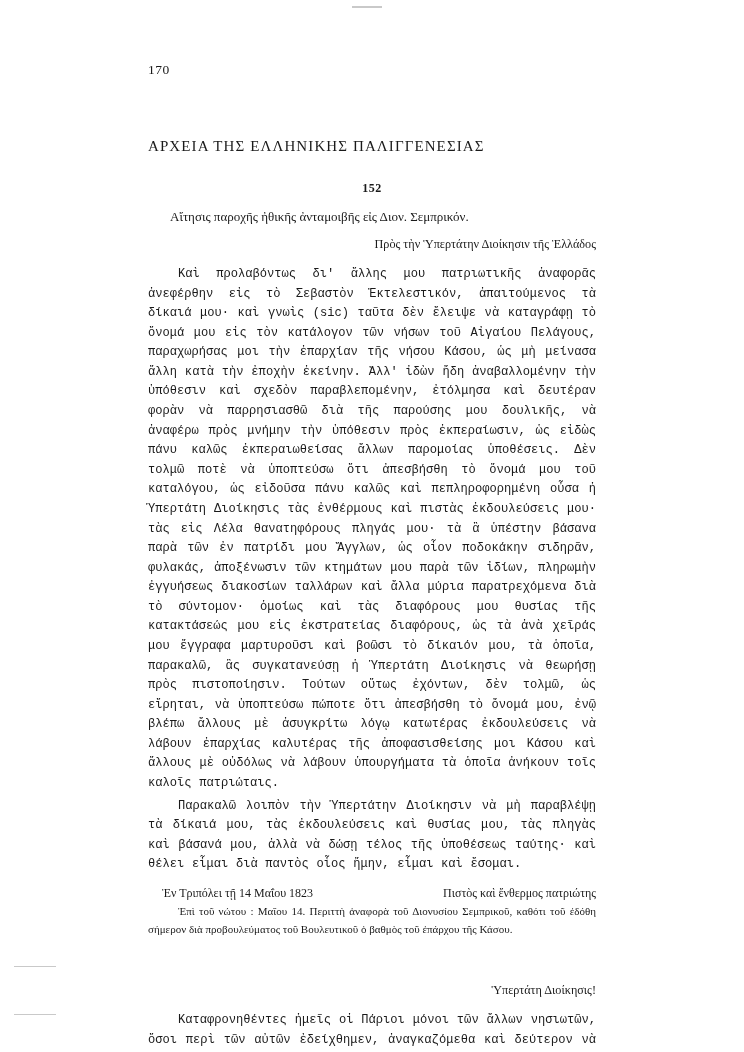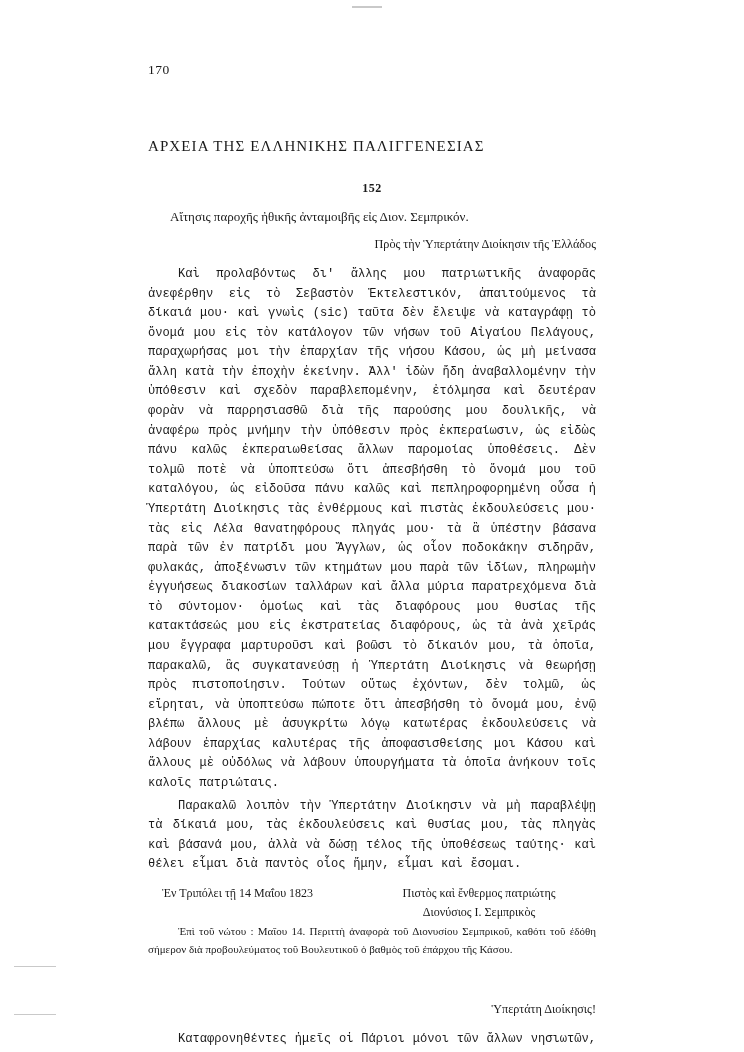--- a/index.html
+++ b/index.html
@@ -85,21 +85,21 @@
     display: flex;
     font-size: 12px;
     line-height: 1.62;
   }
   .sig-left {
     flex: 0 0 200px;
     padding-left: 14px;
   }
   .sig-right {
     flex: 1;
-    text-align: center;
+    text-align: right;
   }
   .sig-right div {
     white-space: nowrap;
   }
   .endorse {
     font-size: 11px;
     line-height: 1.62;
     text-align: justify;
     margin-top: 0;
     text-indent: 30px;
@@ -154,21 +154,20 @@
     <div class="addressee">Πρὸς τὴν Ὑπερτάτην Διοίκησιν τῆς Ἑλλάδος</div>
 
     <p class="body">Καὶ προλαβόντως δι' ἄλλης μου πατριωτικῆς ἀναφορᾶς ἀνεφέρθην εἰς τὸ Σεβαστὸν Ἐκτελεστικόν, ἀπαιτούμενος τὰ δίκαιά μου· καὶ γνωὶς (sic) ταῦτα δὲν ἔλειψε νὰ καταγράφῃ τὸ ὄνομά μου εἰς τὸν κατάλογον τῶν νήσων τοῦ Αἰγαίου Πελάγους, παραχωρήσας μοι τὴν ἐπαρχίαν τῆς νήσου Κάσου, ὡς μὴ μείνασα ἄλλη κατὰ τὴν ἐποχὴν ἐκείνην. Ἀλλ' ἰδὼν ἤδη ἀναβαλλομένην τὴν ὑπόθεσιν καὶ σχεδὸν παραβλεπομένην, ἐτόλμησα καὶ δευτέραν φορὰν νὰ παρρησιασθῶ διὰ τῆς παρούσης μου δουλικῆς, νὰ ἀναφέρω πρὸς μνήμην τὴν ὑπόθεσιν πρὸς ἐκπεραίωσιν, ὡς εἰδὼς πάνυ καλῶς ἐκπεραιωθείσας ἄλλων παρομοίας ὑποθέσεις. Δὲν τολμῶ ποτὲ νὰ ὑποπτεύσω ὅτι ἀπεσβήσθη τὸ ὄνομά μου τοῦ καταλόγου, ὡς εἰδοῦσα πάνυ καλῶς καὶ πεπληροφορημένη οὖσα ἡ Ὑπερτάτη Διοίκησις τὰς ἐνθέρμους καὶ πιστὰς ἐκδουλεύσεις μου· τὰς εἰς Λέλα θανατηφόρους πληγάς μου· τὰ ἃ ὑπέστην βάσανα παρὰ τῶν ἐν πατρίδι μου Ἄγγλων, ὡς οἷον ποδοκάκην σιδηρᾶν, φυλακάς, ἀποξένωσιν τῶν κτημάτων μου παρὰ τῶν ἰδίων, πληρωμὴν ἐγγυήσεως διακοσίων ταλλάρων καὶ ἄλλα μύρια παρατρεχόμενα διὰ τὸ σύντομον· ὁμοίως καὶ τὰς διαφόρους μου θυσίας τῆς κατακτάσεώς μου εἰς ἐκστρατείας διαφόρους, ὡς τὰ ἀνὰ χεῖράς μου ἔγγραφα μαρτυροῦσι καὶ βοῶσι τὸ δίκαιόν μου, τὰ ὁποῖα, παρακαλῶ, ἃς συγκατανεύσῃ ἡ Ὑπερτάτη Διοίκησις νὰ θεωρήσῃ πρὸς πιστοποίησιν. Τούτων οὕτως ἐχόντων, δὲν τολμῶ, ὡς εἴρηται, νὰ ὑποπτεύσω πώποτε ὅτι ἀπεσβήσθη τὸ ὄνομά μου, ἐνῷ βλέπω ἄλλους μὲ ἀσυγκρίτω λόγῳ κατωτέρας ἐκδουλεύσεις νὰ λάβουν ἐπαρχίας καλυτέρας τῆς ἀποφασισθείσης μοι Κάσου καὶ ἄλλους μὲ οὐδόλως νὰ λάβουν ὑπουργήματα τὰ ὁποῖα ἀνήκουν τοῖς καλοῖς πατριώταις.</p>
 
     <p class="body tight">Παρακαλῶ λοιπὸν τὴν Ὑπερτάτην Διοίκησιν νὰ μὴ παραβλέψῃ τὰ δίκαιά μου, τὰς ἐκδουλεύσεις καὶ θυσίας μου, τὰς πληγὰς καὶ βάσανά μου, ἀλλὰ νὰ δώσῃ τέλος τῆς ὑποθέσεως ταύτης· καὶ θέλει εἶμαι διὰ παντὸς οἷος ἤμην, εἶμαι καὶ ἔσομαι.</p>
 
     <div class="signature-block">
       <div class="sig-left">Ἐν Τριπόλει τῇ 14 Μαΐου 1823</div>
       <div class="sig-right">
         <div>Πιστὸς καὶ ἔνθερμος πατριώτης</div>
-        <div>Διονύσιος Ι. Σεμπρικὸς</div>
       </div>
     </div>
 
     <div class="endorse">Ἐπὶ τοῦ νώτου : Μαΐου 14. Περιττὴ ἀναφορὰ τοῦ Διονυσίου Σεμπρικοῦ, καθότι τοῦ ἐδόθη σήμερον διὰ προβουλεύματος τοῦ Βουλευτικοῦ ὁ βαθμὸς τοῦ ἐπάρχου τῆς Κάσου.</div>
 
     <div class="spacer-lg"></div>
 
 
 
     <div class="addressee">Ὑπερτάτη Διοίκησις!</div>

